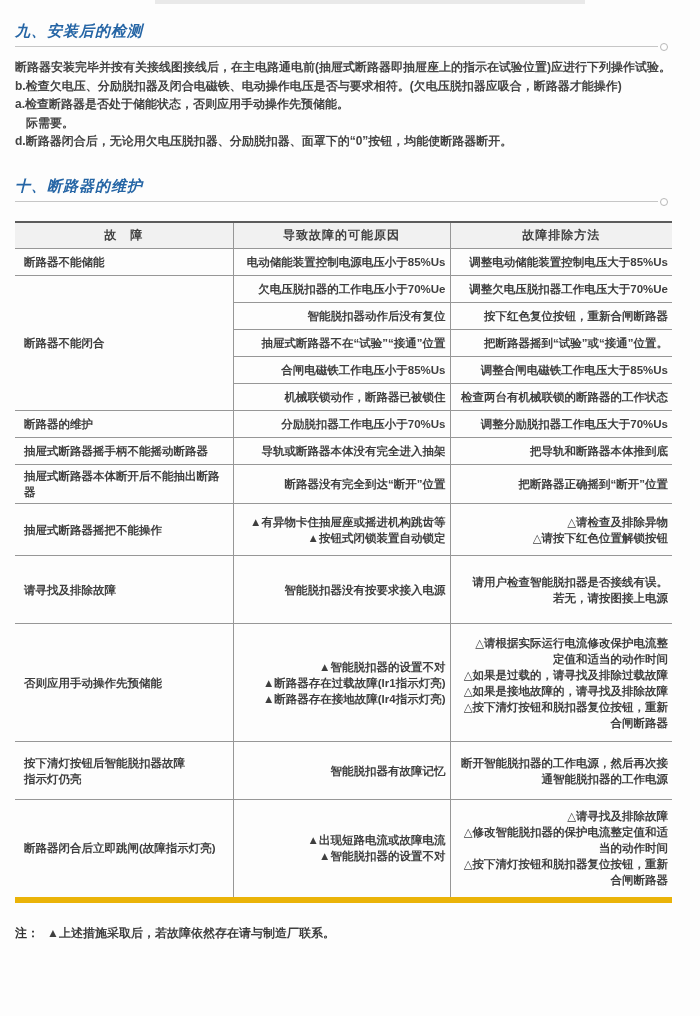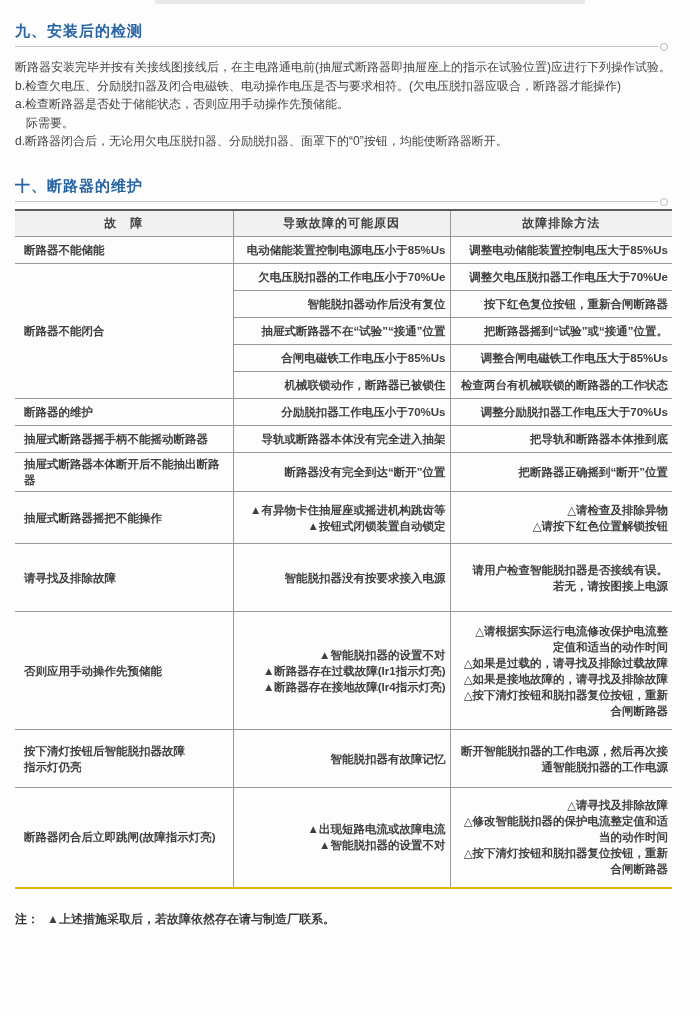--- a/index.html
+++ b/index.html
@@ -14,51 +14,52 @@
   .top-strip{
     position:absolute;top:0;left:155px;width:430px;height:4px;
     background:#e9e9e9;
   }
   .content{padding:0 14px 0 15px;}
   .section-title{
     color:#2565a5;
     font-size:15px;font-weight:bold;
     letter-spacing:1px;
     margin:0;
+    font-style:italic;
   }
   .t9{padding-top:22px;}
   .t10{padding-top:26px;}
   .section-rule{
     position:relative;
     border-top:1px solid #c6c6c6;
     margin-top:5px;
     margin-right:28px;
     height:0;
   }
   .section-rule .rule-dot{
     position:absolute;right:-10px;top:-4px;
     width:6px;height:6px;border-radius:50%;
     border:1px solid #b8b8b8;background:#fff;
   }
   .para{margin-top:11px;}
   .para .line{
     font-size:12px;line-height:18.5px;
-    font-weight:400;color:#444;
+    font-weight:700;color:#444;
     white-space:nowrap;
   }
   .para .line.cont{padding-left:11px;}
   .list{margin-top:10px;}
   
   table.fault-table{
     border-collapse:collapse;
     table-layout:fixed;
     width:657px;
-    margin-top:7px;
+    margin-top:19px;
     border-top:2px solid #5c5c5c;
-    border-bottom:2px solid #eab308;
+    border-bottom:6px solid #eab308;
     font-size:11.5px;
   }
   table.fault-table td,table.fault-table th{
     font-weight:600;color:#3f3f3f;
     vertical-align:middle;
     padding:3px 4px 3px 9px;
     line-height:16px;
     white-space:pre-line;
     overflow:hidden;
   }

